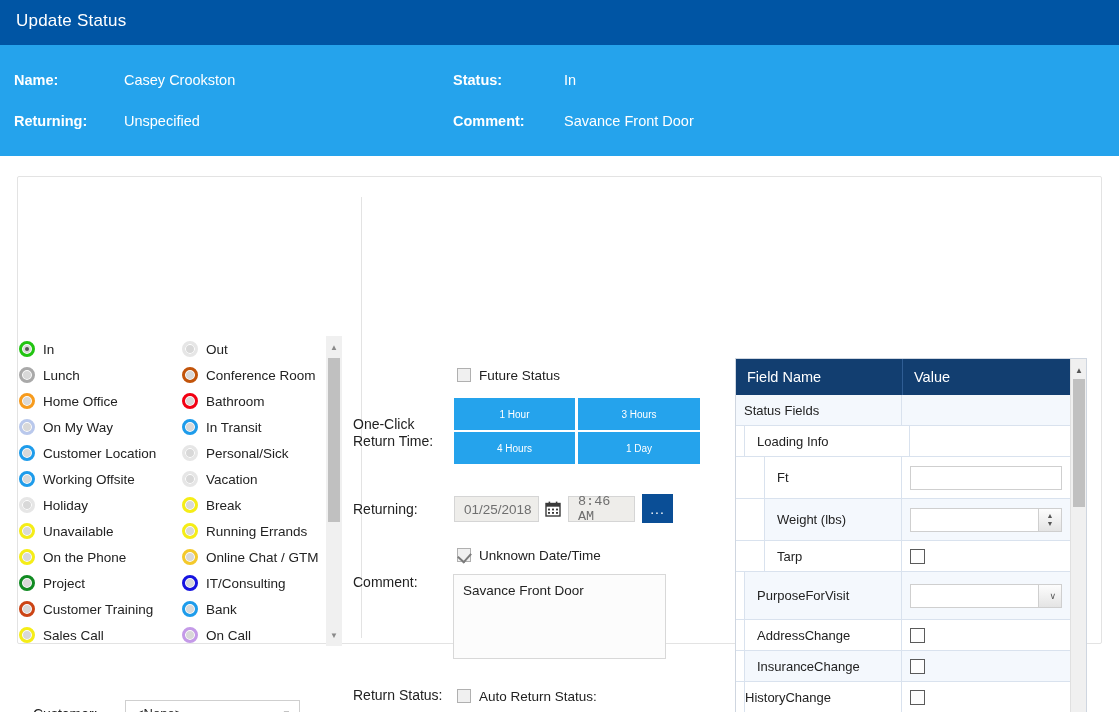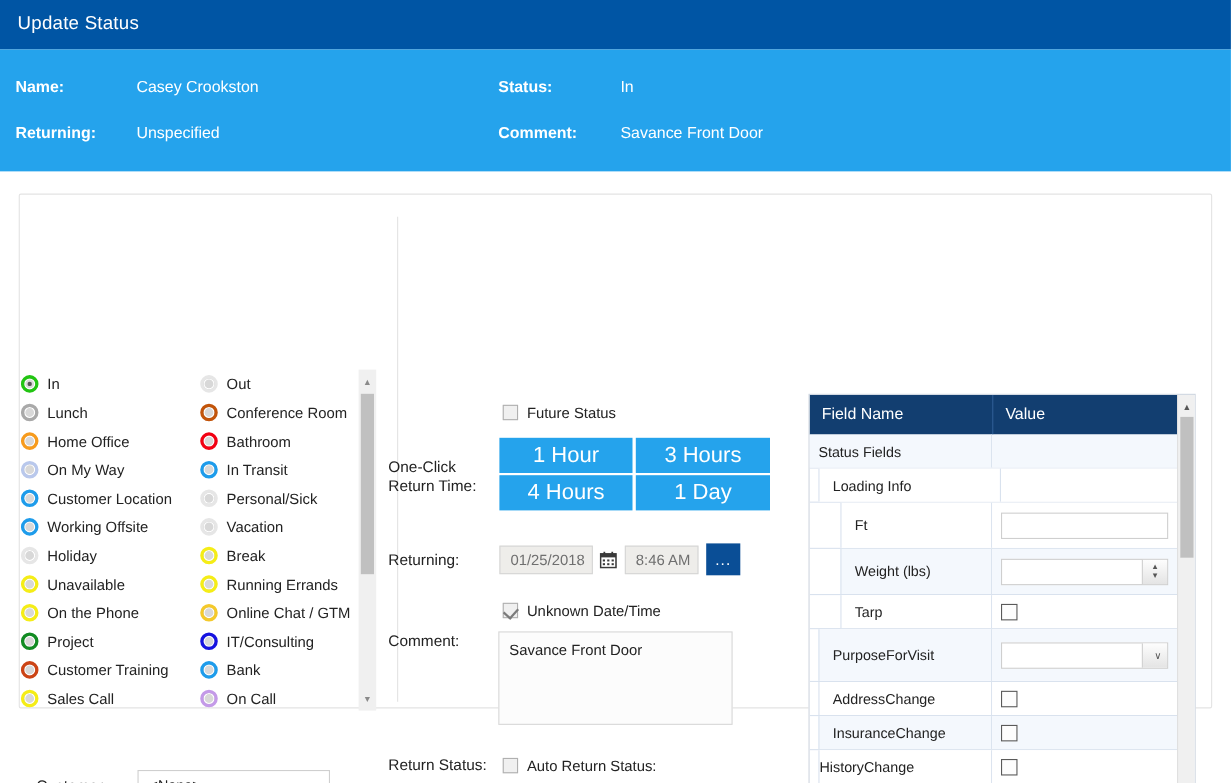--- a/index.html
+++ b/index.html
@@ -136,34 +136,34 @@
     transform: rotate(42deg);
   }
   .chkline .ctext { font-size: 13.5px; color: #222; }
   #chk-future { left: 457px; top: 212px; }
   #chk-unknown { left: 457px; top: 392px; }
   #chk-autoreturn { left: 457px; top: 533px; }
 
   .btn1c {
     position: absolute; height: 32px; background: #25a3ec; color: #fff;
     display: flex; align-items: center; justify-content: center;
-    font-size: 20px; cursor: pointer; user-select: none;
+    font-size: 10px; cursor: pointer; user-select: none;
   }
   #b-1h { left: 454px; top: 242px; width: 121px; }
   #b-3h { left: 578px; top: 242px; width: 122px; }
   #b-4h { left: 454px; top: 276px; width: 121px; }
   #b-1d { left: 578px; top: 276px; width: 122px; }
 
   .txtinput {
     position: absolute; height: 26px; border: 1px solid #d5d5d5;
     background: #eeedea; color: #6f6f6f; font-size: 13.5px;
     display: flex; align-items: center; padding-left: 9px;
   }
   #in-date { left: 454px; top: 340px; width: 85px; }
-  #in-time { left: 568px; top: 340px; width: 67px; }
+  #in-time { left: 568px; top: 340px; width: 67px; font-family: Liberation Mono, monospace; }
   #cal-icon {
     position: absolute; left: 542px; top: 340px; width: 22px; height: 26px;
     display: flex; align-items: center; justify-content: center; cursor: pointer;
   }
   #btn-ellipsis {
     position: absolute; left: 642px; top: 338px; width: 31px; height: 29px;
     background: #0a4e96; color: #fff; font-size: 14px;
     display: flex; align-items: center; justify-content: center;
     letter-spacing: 1px; cursor: pointer;
   }

